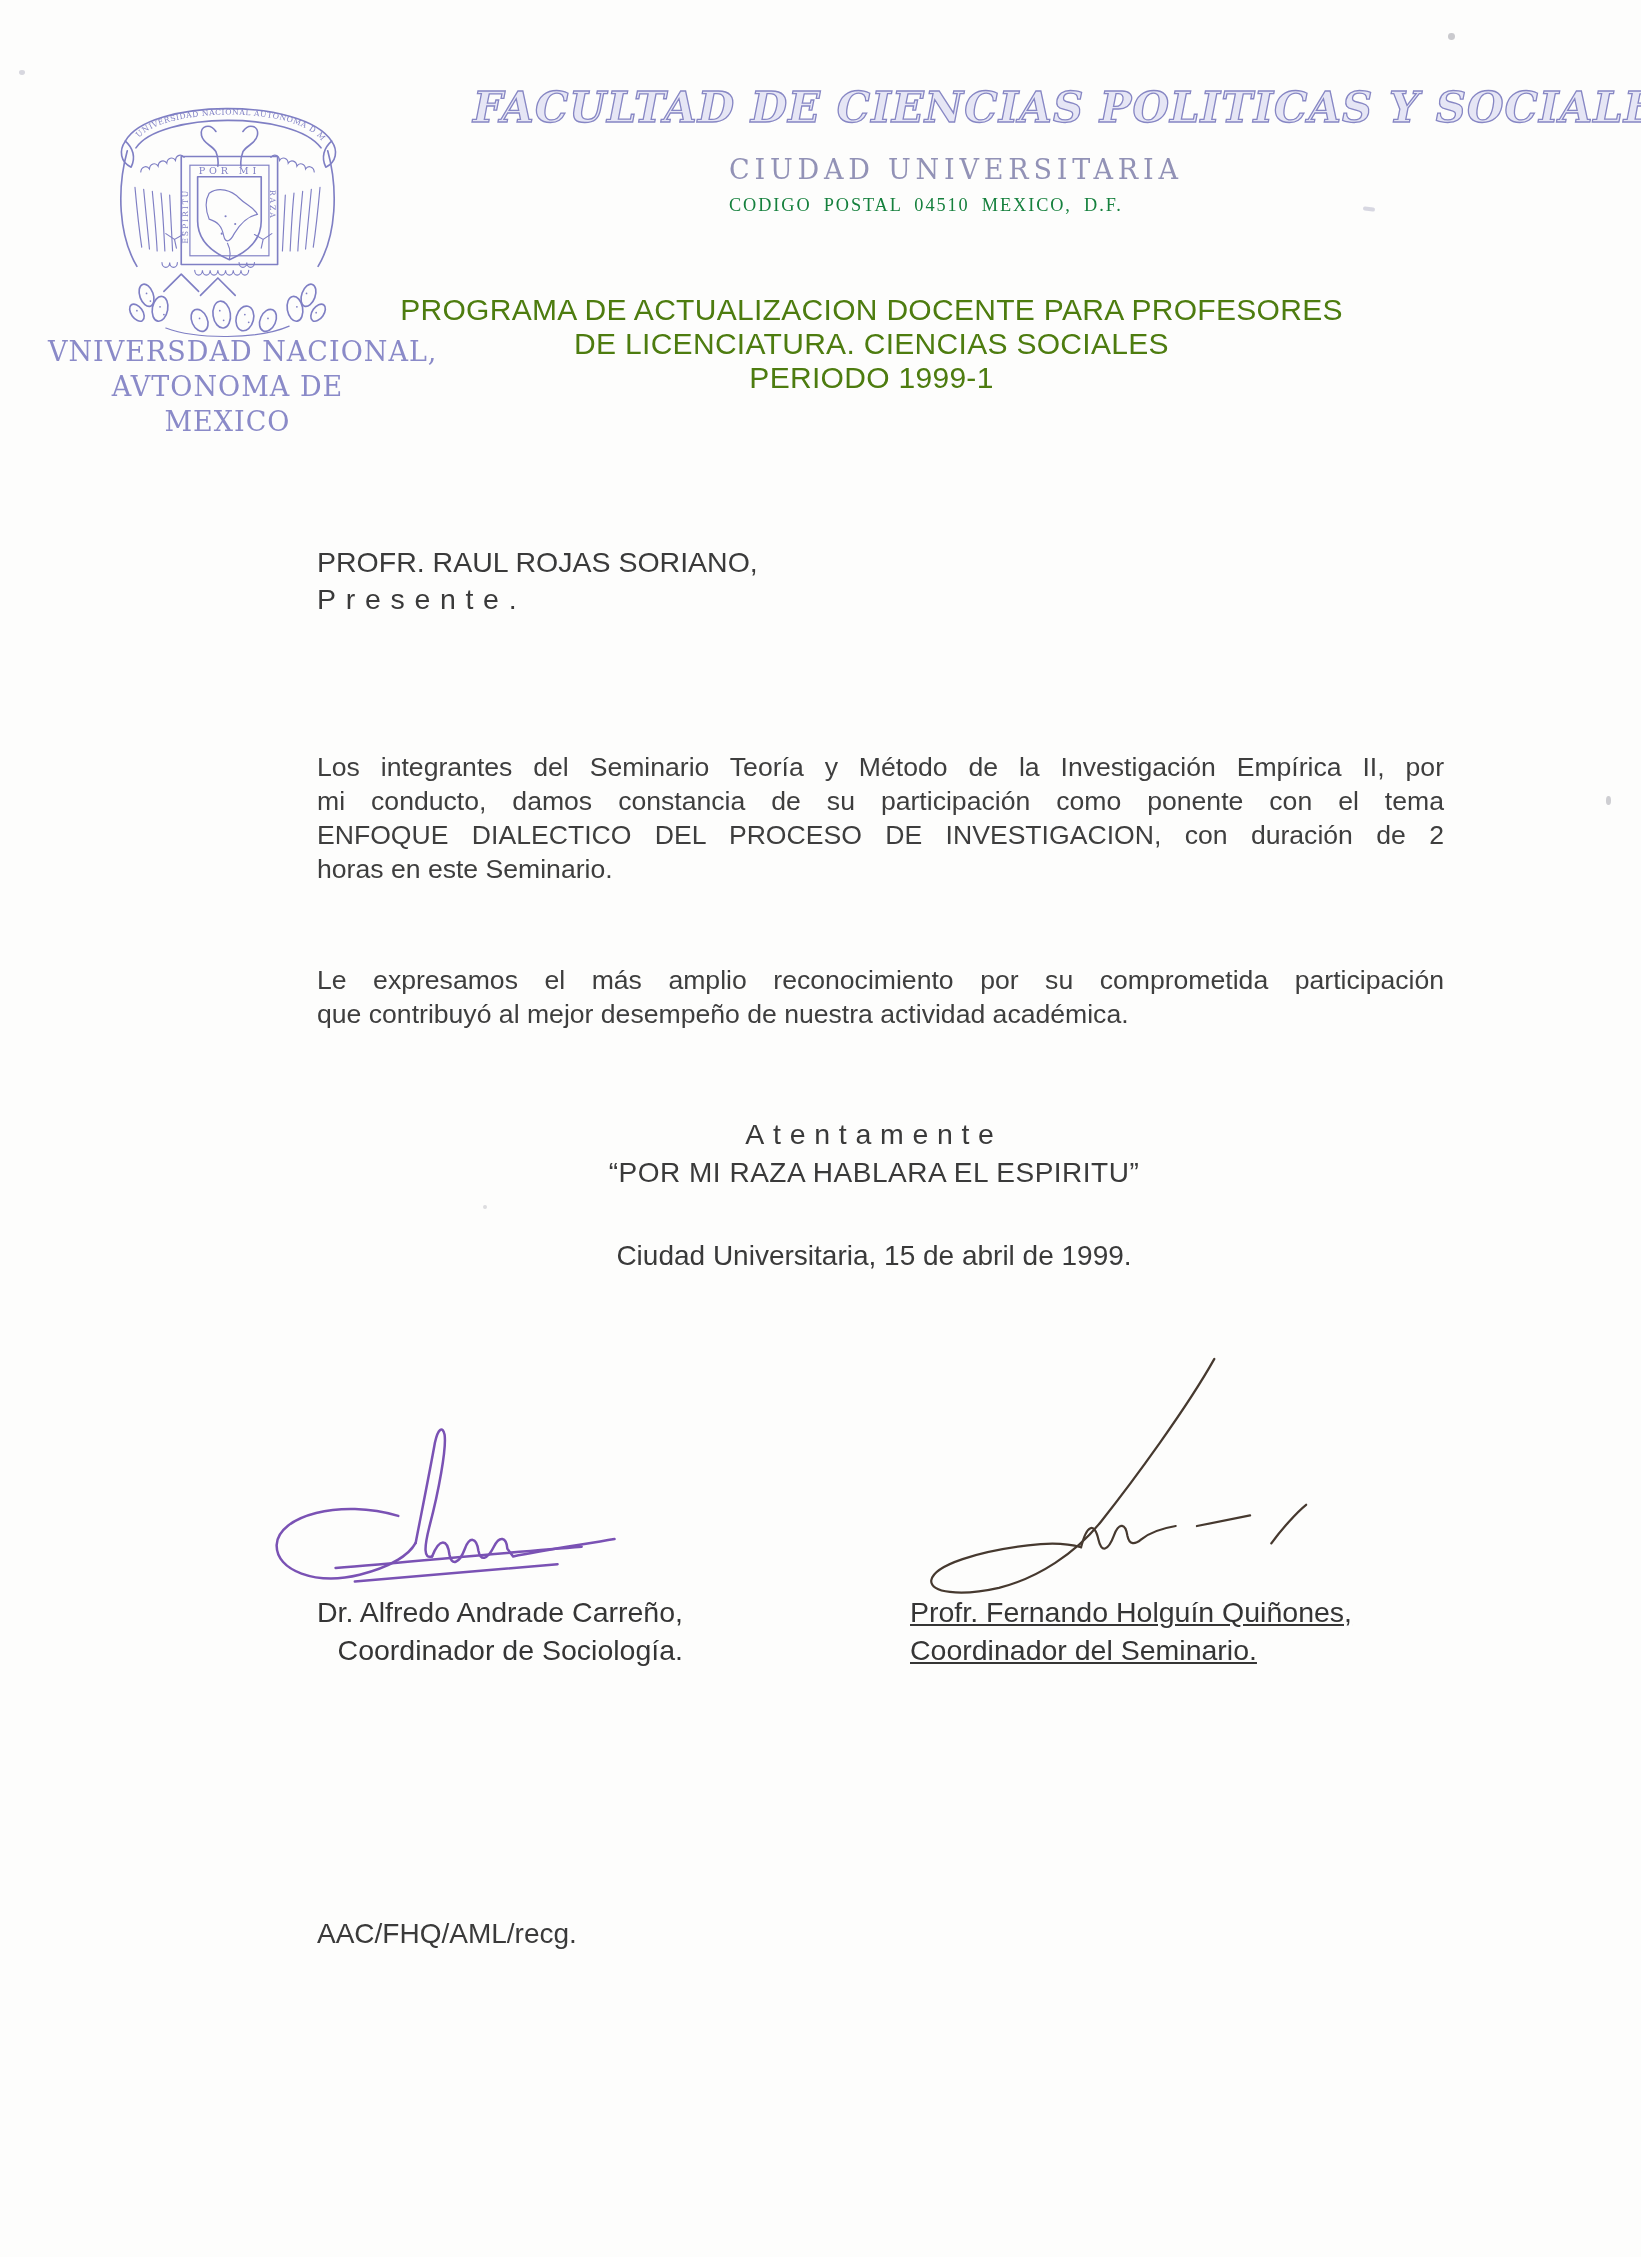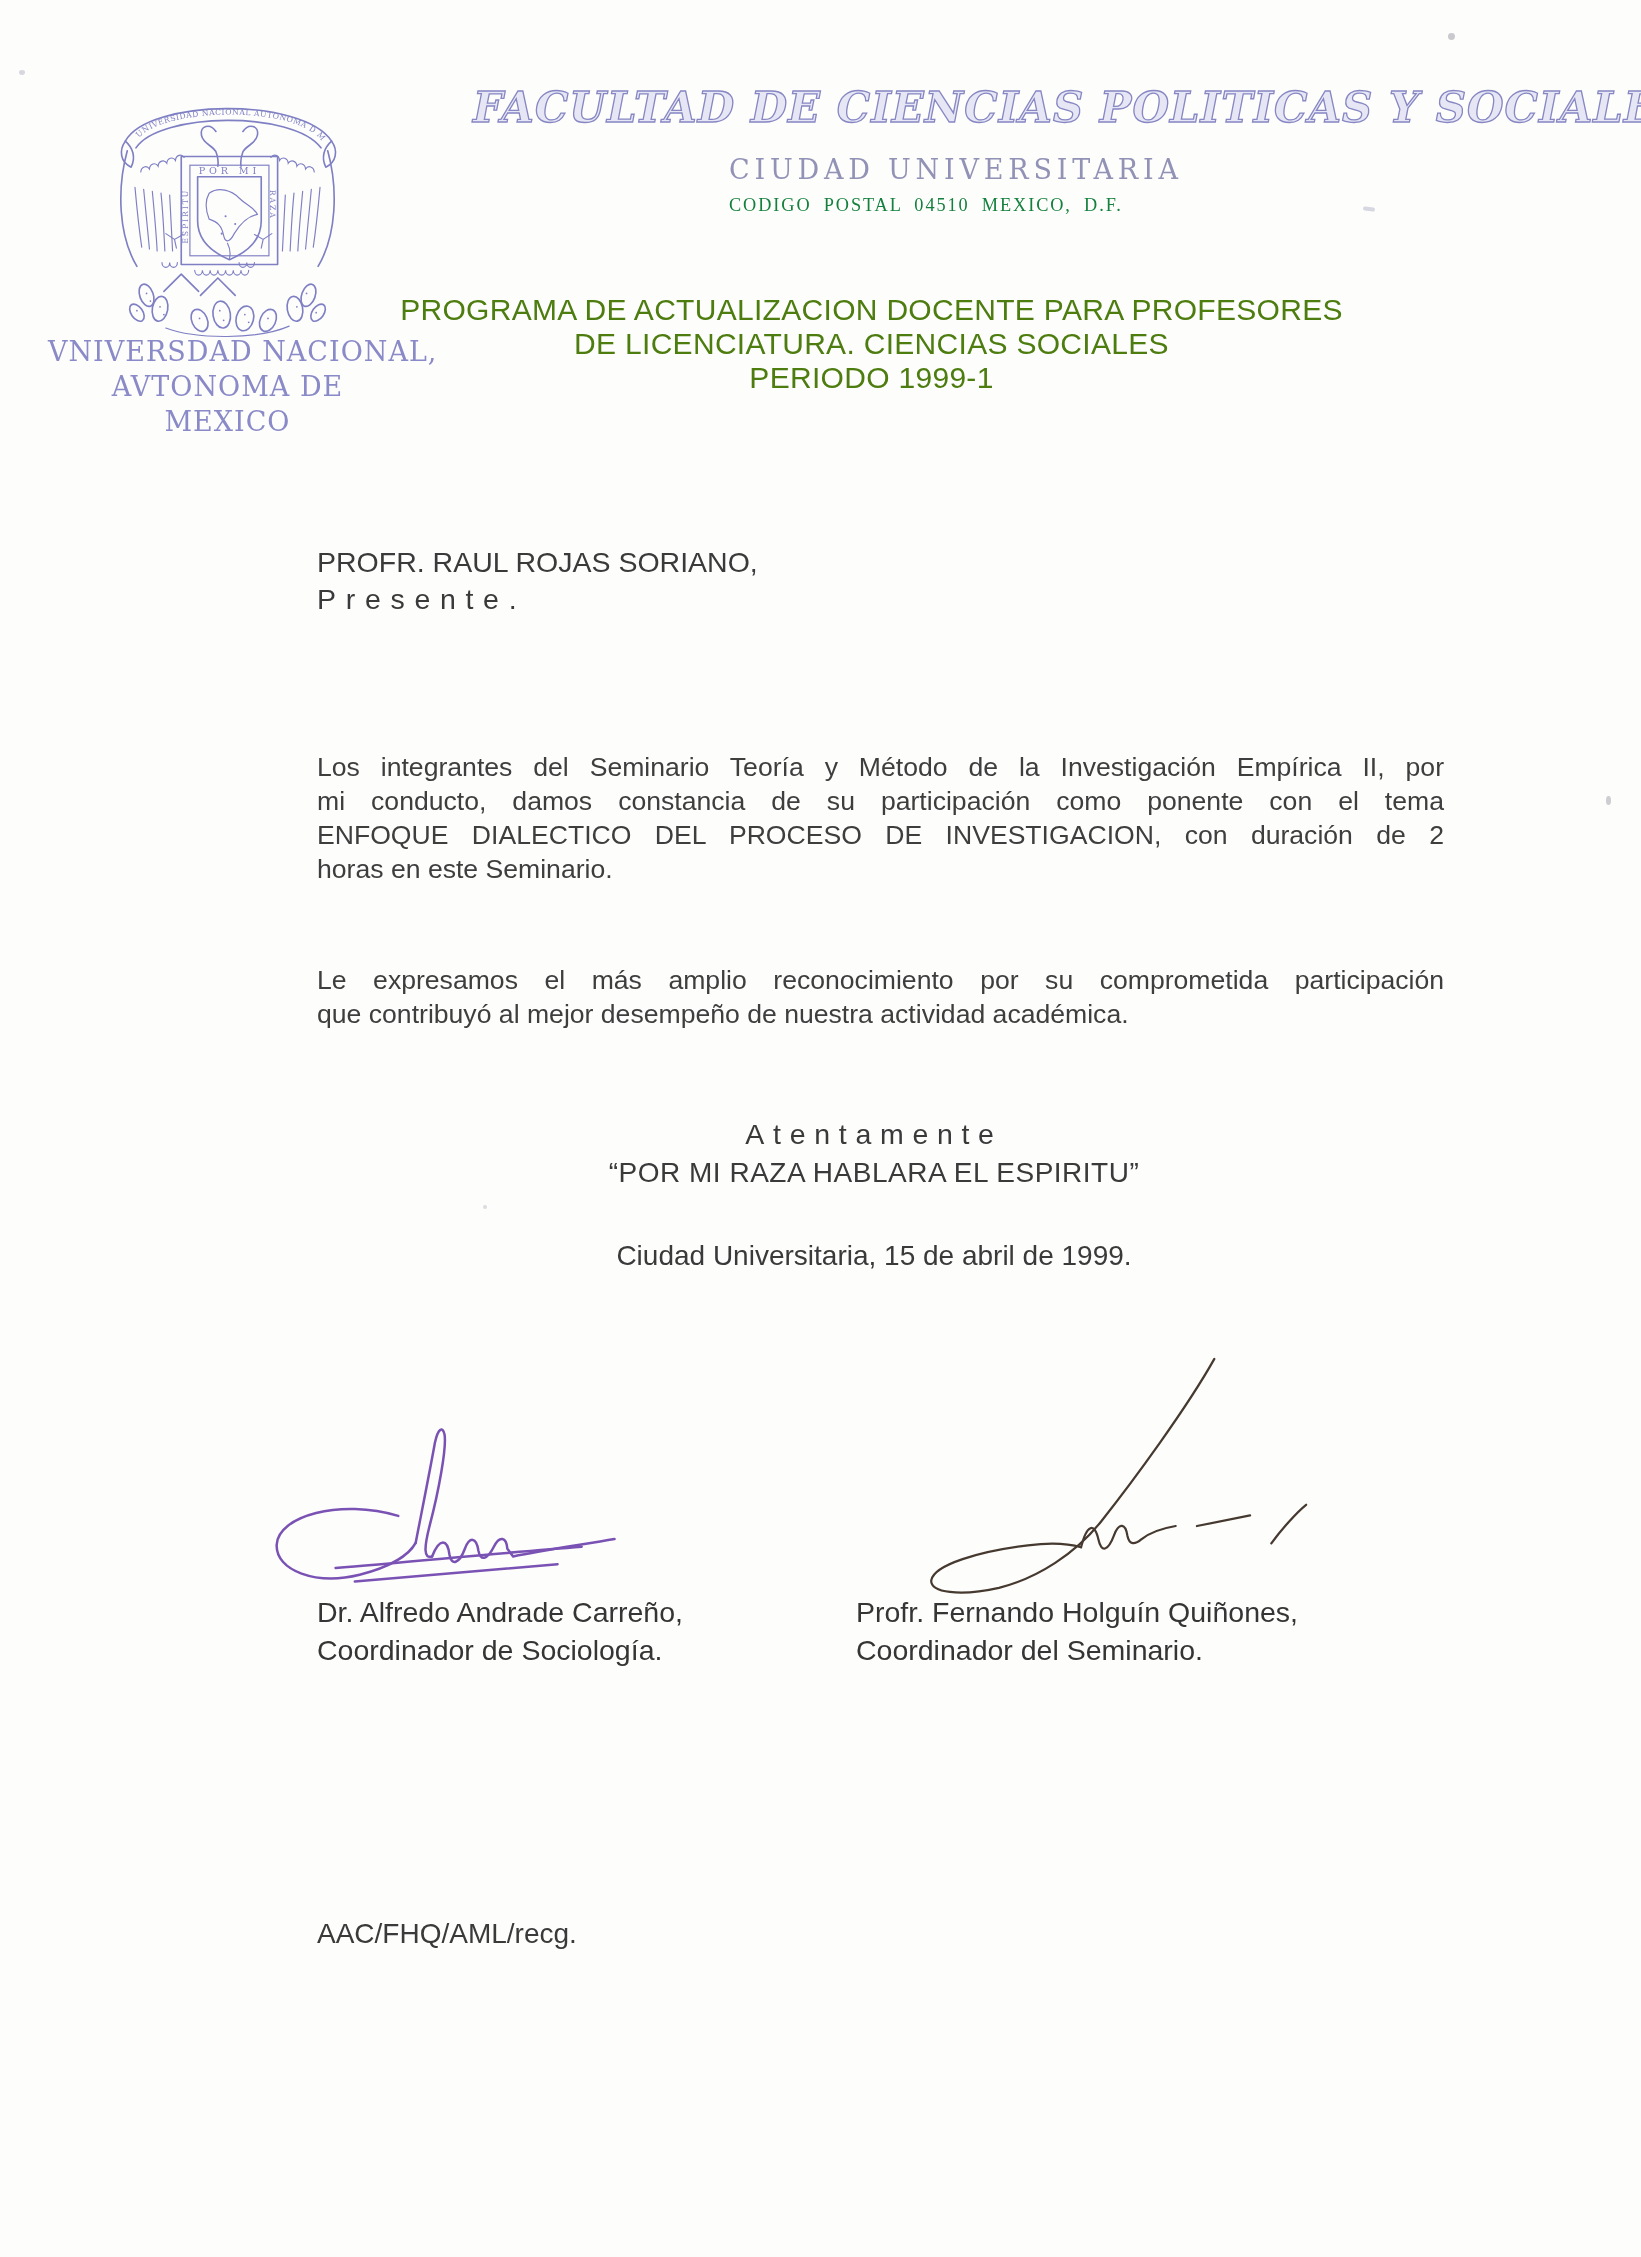--- a/index.html
+++ b/index.html
@@ -68,22 +68,22 @@
   .closing{position:absolute;left:309px;top:1115px;width:1130px;text-align:center;color:#3a3a3a;}
   .atentamente{font-size:28.5px;line-height:38px;letter-spacing:8.7px;}
   .motto{font-size:28px;line-height:39px;letter-spacing:0.5px;}
   .place-date{font-size:28px;line-height:39px;margin-top:44px;}
   
   .sig-left-svg{position:absolute;left:263px;top:1402px;width:425px;height:222px;}
   .sig-right-svg{position:absolute;left:912px;top:1325px;width:454px;height:290px;}
   .ink-left{stroke:var(--ink-left);fill:none;stroke-width:2.6;stroke-linecap:round;stroke-linejoin:round;}
   .ink-right{stroke:var(--ink-right);fill:none;stroke-width:2.3;stroke-linecap:round;stroke-linejoin:round;}
   .signer{position:absolute;font-size:28.5px;line-height:38px;color:#353535;}
-  .signer-left{left:317px;top:1593px;}
-  .signer-right{left:856px;top:1593px;}
+  .signer-left{left:317px;top:1593px;text-align:right;}
+  .signer-right{left:910px;top:1593px;text-decoration:underline;}
   
   .footer-ref{position:absolute;left:317px;top:1918px;font-size:28px;color:#3a3a3a;}
   
   .speck{position:absolute;background:#a0a0a8;border-radius:50%;}
   .speck-1{left:1448px;top:33px;width:6.8px;height:6.8px;opacity:.55;}
   .speck-2{left:1363px;top:207px;width:11.6px;height:3.9px;opacity:.45;transform:rotate(8deg);border-radius:1.9px;background:#a8a8c0;}
   .speck-3{left:1606px;top:796px;width:4.8px;height:8.7px;opacity:.5;}
   .speck-4{left:19.3px;top:70px;width:5.8px;height:4.8px;opacity:.5;background:#b2b2c2;}
   .speck-5{left:483px;top:1205px;width:3.9px;height:3.9px;opacity:.35;}
 </style>

